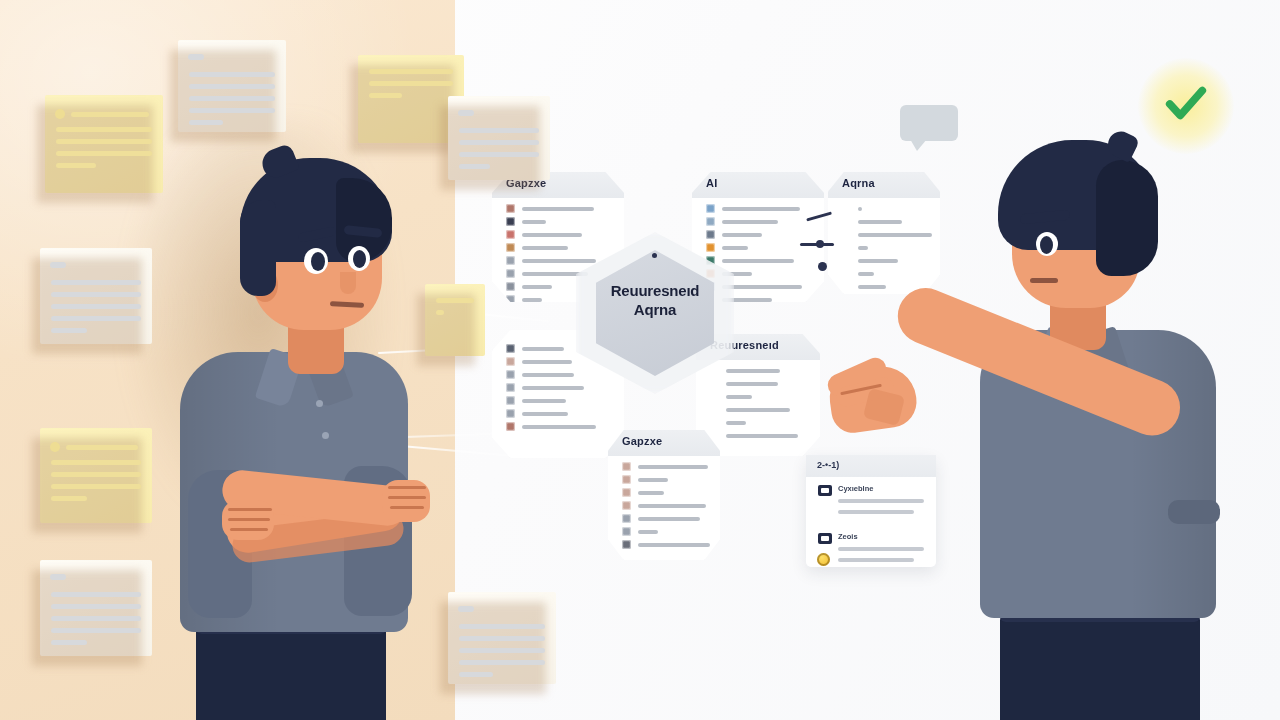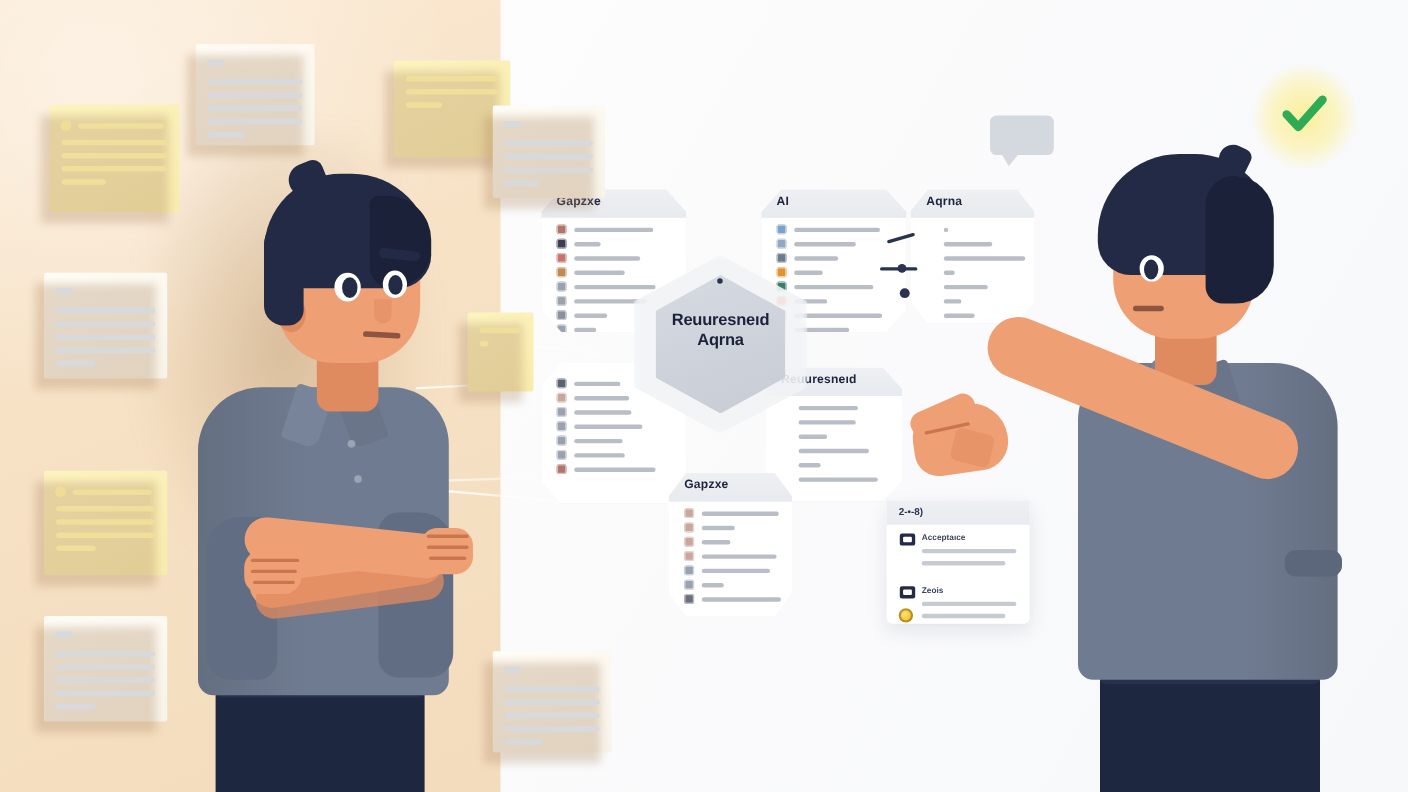--- a/index.html
+++ b/index.html
@@ -398,23 +398,23 @@
   <div class="hex-center">
     <div class="center-label">
       <div>Reuuresneıd</div>
       <div>Aqrna</div>
     </div>
   </div>
 
 
   <div class="card-det" id="detail-card" style="left: 806px; top: 455px; width: 130px; height: 112px;">
     <div class="det-head"></div>
-    <div style="position:absolute;left:11px;top:5px;font-size:9px;font-weight:bold;color:#2b3450;">2-•-8)</div>
+    <div style="position:absolute;left:11px;top:5px;font-size:9px;font-weight:bold;color:#2b3450;">2-•-1)</div>
   <div class="sq-ico" style="left: 12px; top: 30px;"></div>
-      <div style="position: absolute; left: 32px; top: 29px; font-size: 7.5px; font-weight: bold; color: rgb(59, 68, 89);">Acceptaıce</div>
+      <div style="position: absolute; left: 32px; top: 29px; font-size: 7.5px; font-weight: bold; color: rgb(59, 68, 89);">Cyxıeblne</div>
       <div class="txt2" style="position: absolute; left: 32px; top: 44px; width: 86px;"></div>
       <div class="txt2" style="position: absolute; left: 32px; top: 55px; width: 76px;"></div>
       <div class="sq-ico" style="left: 12px; top: 78px;"></div>
       <div style="position: absolute; left: 32px; top: 77px; font-size: 7.5px; font-weight: bold; color: rgb(59, 68, 89);">Zeois</div>
       <div class="txt2" style="position: absolute; left: 32px; top: 92px; width: 86px;"></div>
       <div class="txt2" style="position: absolute; left: 32px; top: 103px; width: 76px;"></div>
       <div class="badge-y" style="left: 11px; top: 98px;"></div>
     </div>
 
   <div id="conn-layer">

